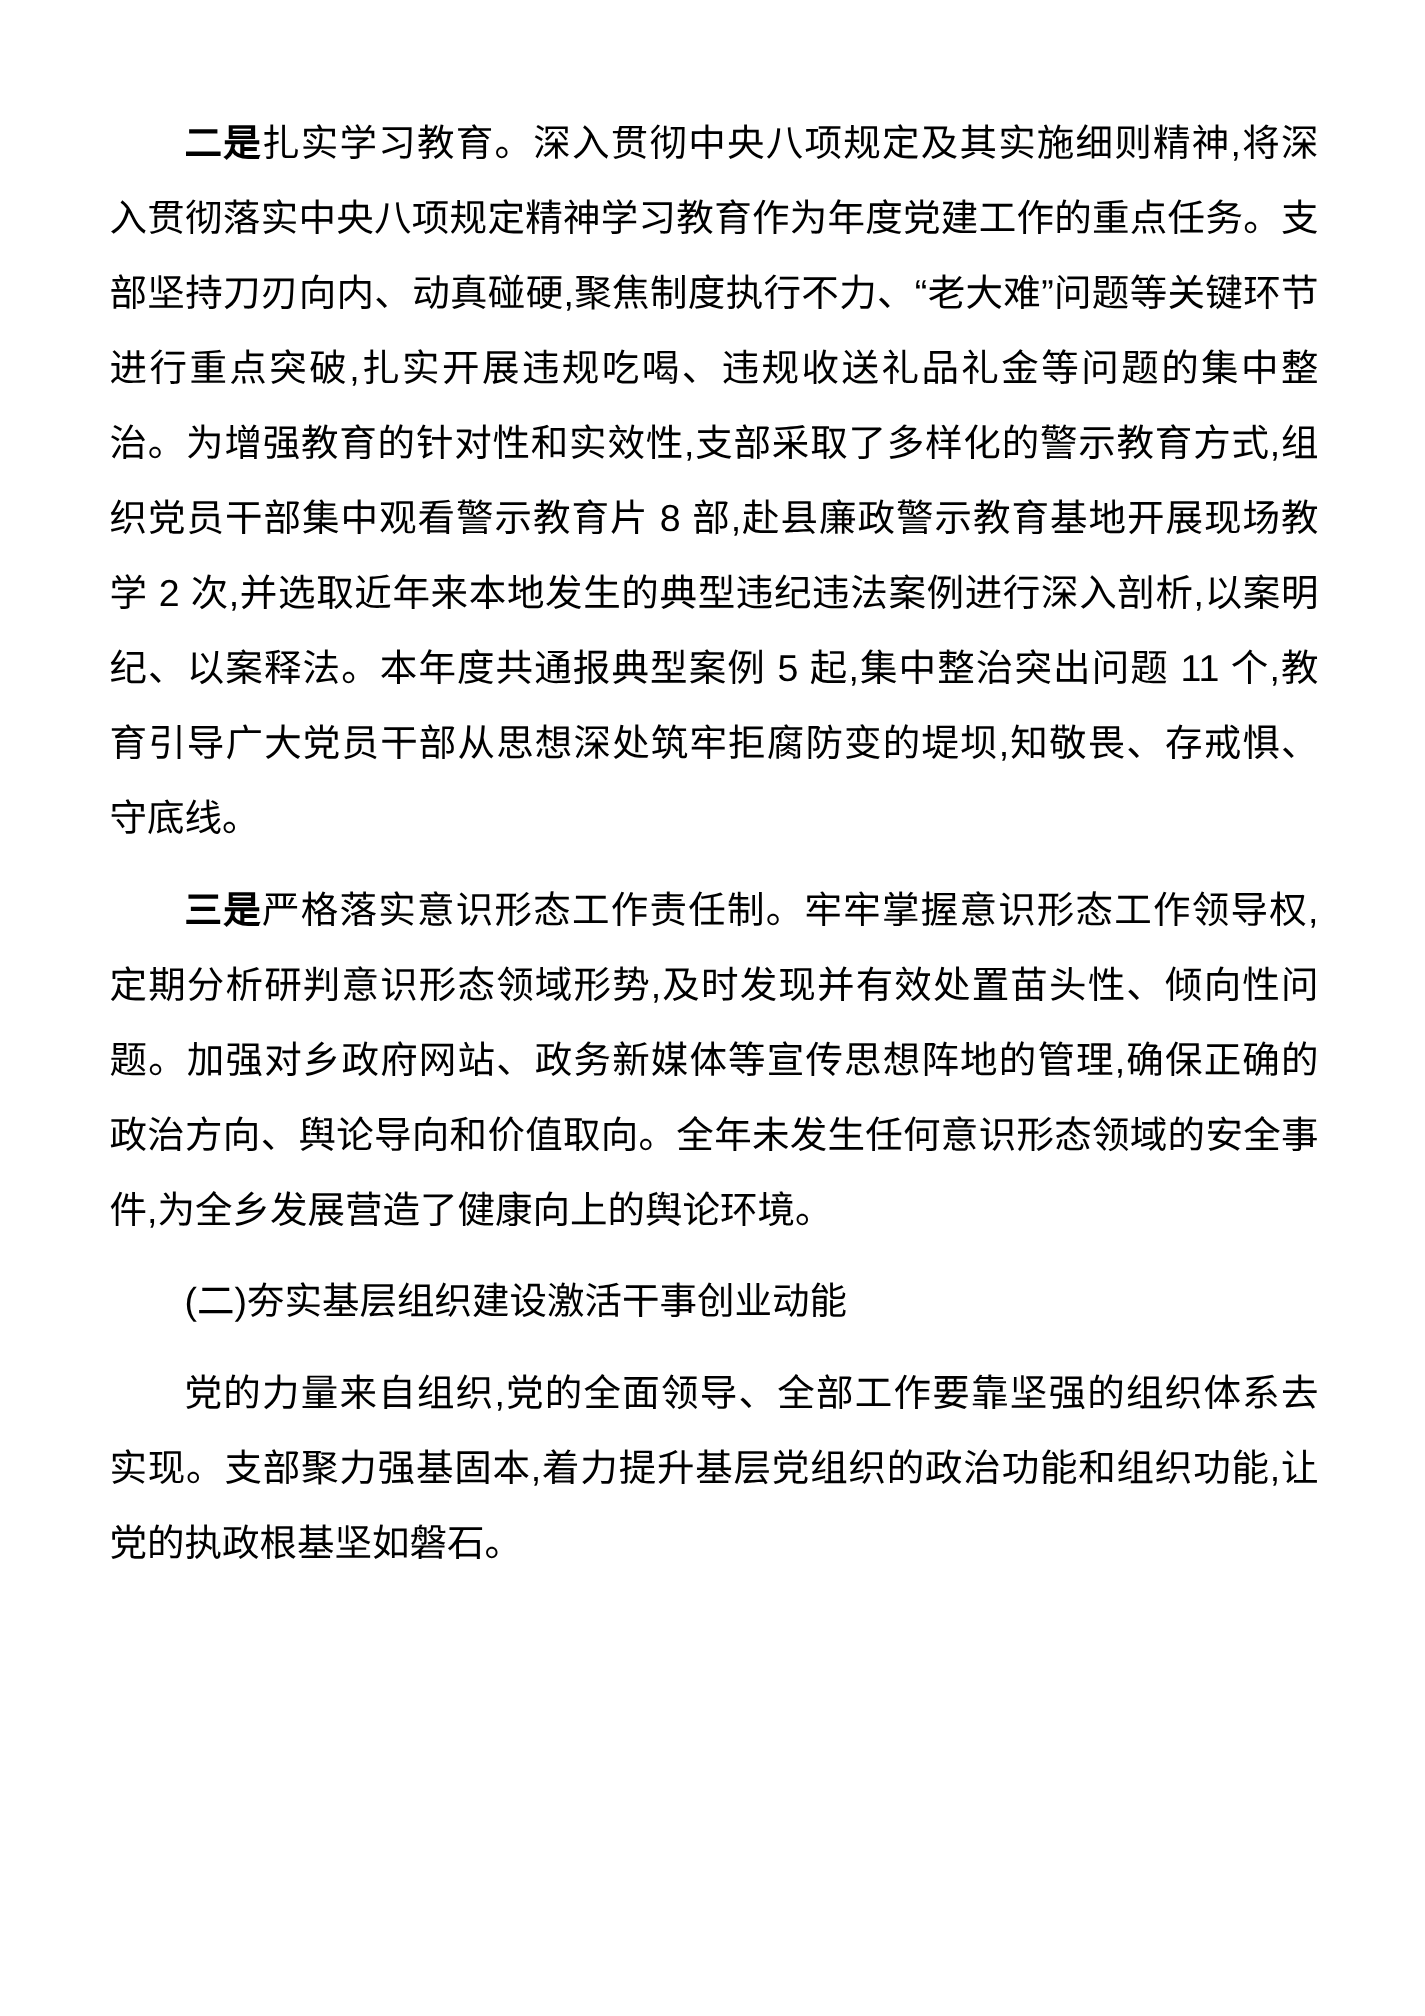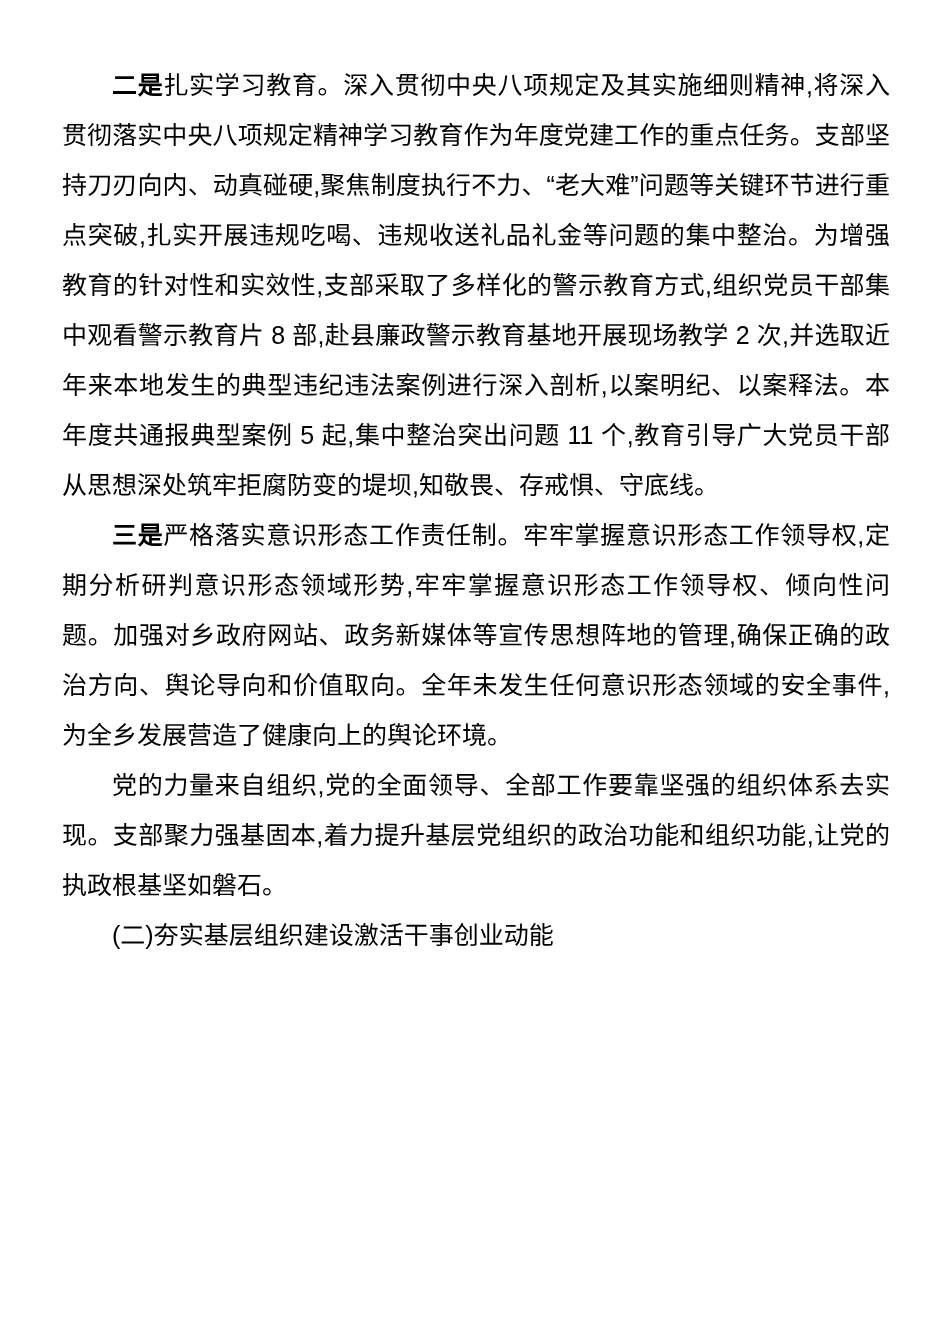--- a/index.html
+++ b/index.html
@@ -14,35 +14,35 @@
     background: #ffffff;
     color: #000000;
     padding: 60px 60px 0 62px;
     overflow: hidden;
     font-family: "Liberation Sans", "DejaVu Sans", sans-serif;
     font-size: 25px;
     line-height: 50px;
     text-align: justify;
   }
   .para {
-    margin: 0;
+    margin: 11px;
     padding: 0;
     text-indent: 2em;
   }
   .lead {
     font-weight: bold;
   }
 </style>
 </head>
 <body>
 
 <div class="page">
 
   <p class="para"><span class="lead">二是</span><span>扎实学习教育。深入贯彻中央八项规定及其实施细则精神,将深入贯彻落实中央八项规定精神学习教育作为年度党建工作的重点任务。支部坚持刀刃向内、动真碰硬,聚焦制度执行不力、“老大难”问题等关键环节进行重点突破,扎实开展违规吃喝、违规收送礼品礼金等问题的集中整治。为增强教育的针对性和实效性,支部采取了多样化的警示教育方式,组织党员干部集中观看警示教育片 8 部,赴县廉政警示教育基地开展现场教学 2 次,并选取近年来本地发生的典型违纪违法案例进行深入剖析,以案明纪、以案释法。本年度共通报典型案例 5 起,集中整治突出问题 11 个,教育引导广大党员干部从思想深处筑牢拒腐防变的堤坝,知敬畏、存戒惧、守底线。</span></p>
 
-  <p class="para"><span class="lead">三是</span><span>严格落实意识形态工作责任制。牢牢掌握意识形态工作领导权,定期分析研判意识形态领域形势,牢牢掌握意识形态工作领导权、倾向性问题。加强对乡政府网站、政务新媒体等宣传思想阵地的管理,确保正确的政治方向、舆论导向和价值取向。全年未发生任何意识形态领域的安全事件,为全乡发展营造了健康向上的舆论环境。</span></p>
+  <p class="para"><span class="lead">三是</span><span>严格落实意识形态工作责任制。牢牢掌握意识形态工作领导权,定期分析研判意识形态领域形势,及时发现并有效处置苗头性、倾向性问题。加强对乡政府网站、政务新媒体等宣传思想阵地的管理,确保正确的政治方向、舆论导向和价值取向。全年未发生任何意识形态领域的安全事件,为全乡发展营造了健康向上的舆论环境。</span></p>
+
+  <p class="para"><span>(二)夯实基层组织建设激活干事创业动能</span></p>
 
   <p class="para"><span>党的力量来自组织,党的全面领导、全部工作要靠坚强的组织体系去实现。支部聚力强基固本,着力提升基层党组织的政治功能和组织功能,让党的执政根基坚如磐石。</span></p>
-
-  <p class="para"><span>(二)夯实基层组织建设激活干事创业动能</span></p>
 
 
 </div>
 
 </body></html>

